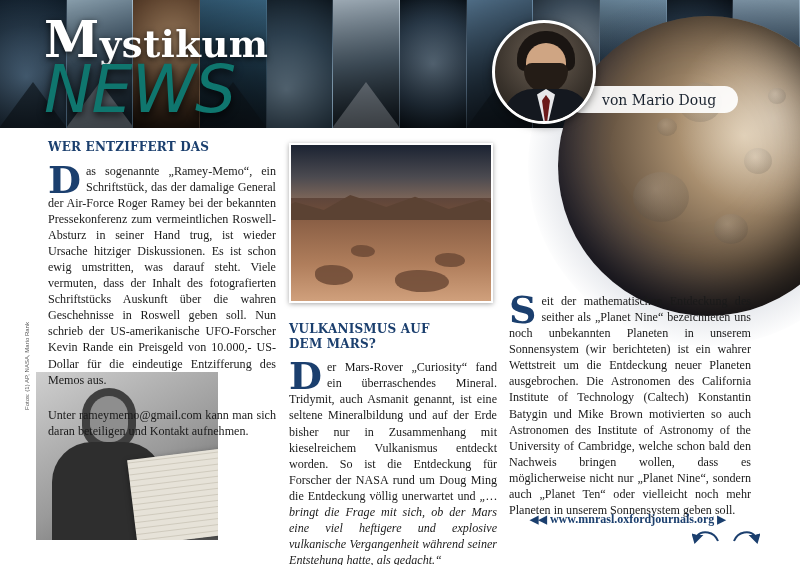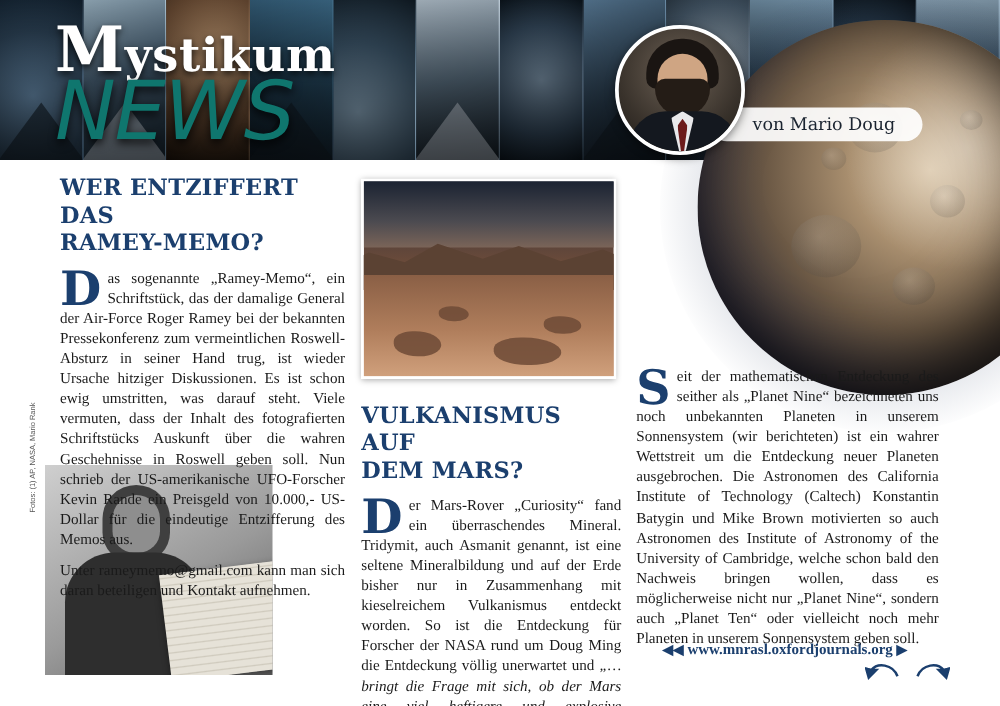--- a/index.html
+++ b/index.html
@@ -258,21 +258,21 @@
     position: absolute;
     background: #6d4a36;
     border-radius: 40% 55% 45% 50%;
     opacity: 0.85;
   }
 
   
   .headline {
     font-family: "DejaVu Serif", serif;
     font-weight: 700;
-    font-size: 18px;
+    font-size: 12px;
     line-height: 1.22;
     color: #1b3f6e;
     letter-spacing: 0.2px;
     text-transform: uppercase;
   }
   .body {
     font-family: "Liberation Serif", serif;
     font-size: 12.1px;
     line-height: 1.33;
     color: #1a1a1a;
@@ -289,21 +289,21 @@
   }
 
   .col-left {
     position: absolute;
     left: 48px; top: 140px;
     width: 228px;
     z-index: 6;
   }
   .col-left .body { margin-top: 8px; }
   .col-left .contact {
-    margin-top: 9px;
+    margin-top: 19px;
     position: relative;
     z-index: 6;
   }
 
   .col-mid {
     position: absolute;
     left: 289px; top: 322px;
     width: 208px;
     z-index: 6;
   }
@@ -410,21 +410,20 @@
     <div class="mars-floor"></div>
     <div class="mars-rock" style="left:12%;bottom:10%;width:38px;height:20px;"></div>
     <div class="mars-rock" style="left:52%;bottom:6%;width:54px;height:22px;"></div>
     <div class="mars-rock" style="left:72%;bottom:22%;width:30px;height:14px;"></div>
     <div class="mars-rock" style="left:30%;bottom:28%;width:24px;height:12px;"></div>
   </div>
 
   <div class="col-left">
     <div class="headline">
       <span>WER ENTZIFFERT DAS</span><br>
-      <span>RAMEY-MEMO?</span>
     </div>
     <div class="body">
       <span class="dropcap">D</span><span>as sogenannte „Ramey-Memo“, ein Schriftstück, das der damalige General der Air-Force Roger Ramey bei der bekannten Pressekonferenz zum vermeintlichen Roswell-Absturz in seiner Hand trug, ist wieder Ursache hitziger Diskussionen. Es ist schon ewig umstritten, was darauf steht. Viele vermuten, dass der Inhalt des fotografierten Schriftstücks Auskunft über die wahren Geschehnisse in Roswell geben soll. Nun schrieb der US-amerikanische UFO-Forscher Kevin Rande ein Preisgeld von 10.000,- US-Dollar für die eindeutige Entzifferung des Memos aus.</span>
     </div>
     <div class="body contact">Unter rameymemo@gmail.com kann man sich daran beteiligen und Kontakt aufnehmen.</div>
   </div>
 
   <div class="col-mid">
     <div class="headline">
       <span>VULKANISMUS AUF</span><br>

